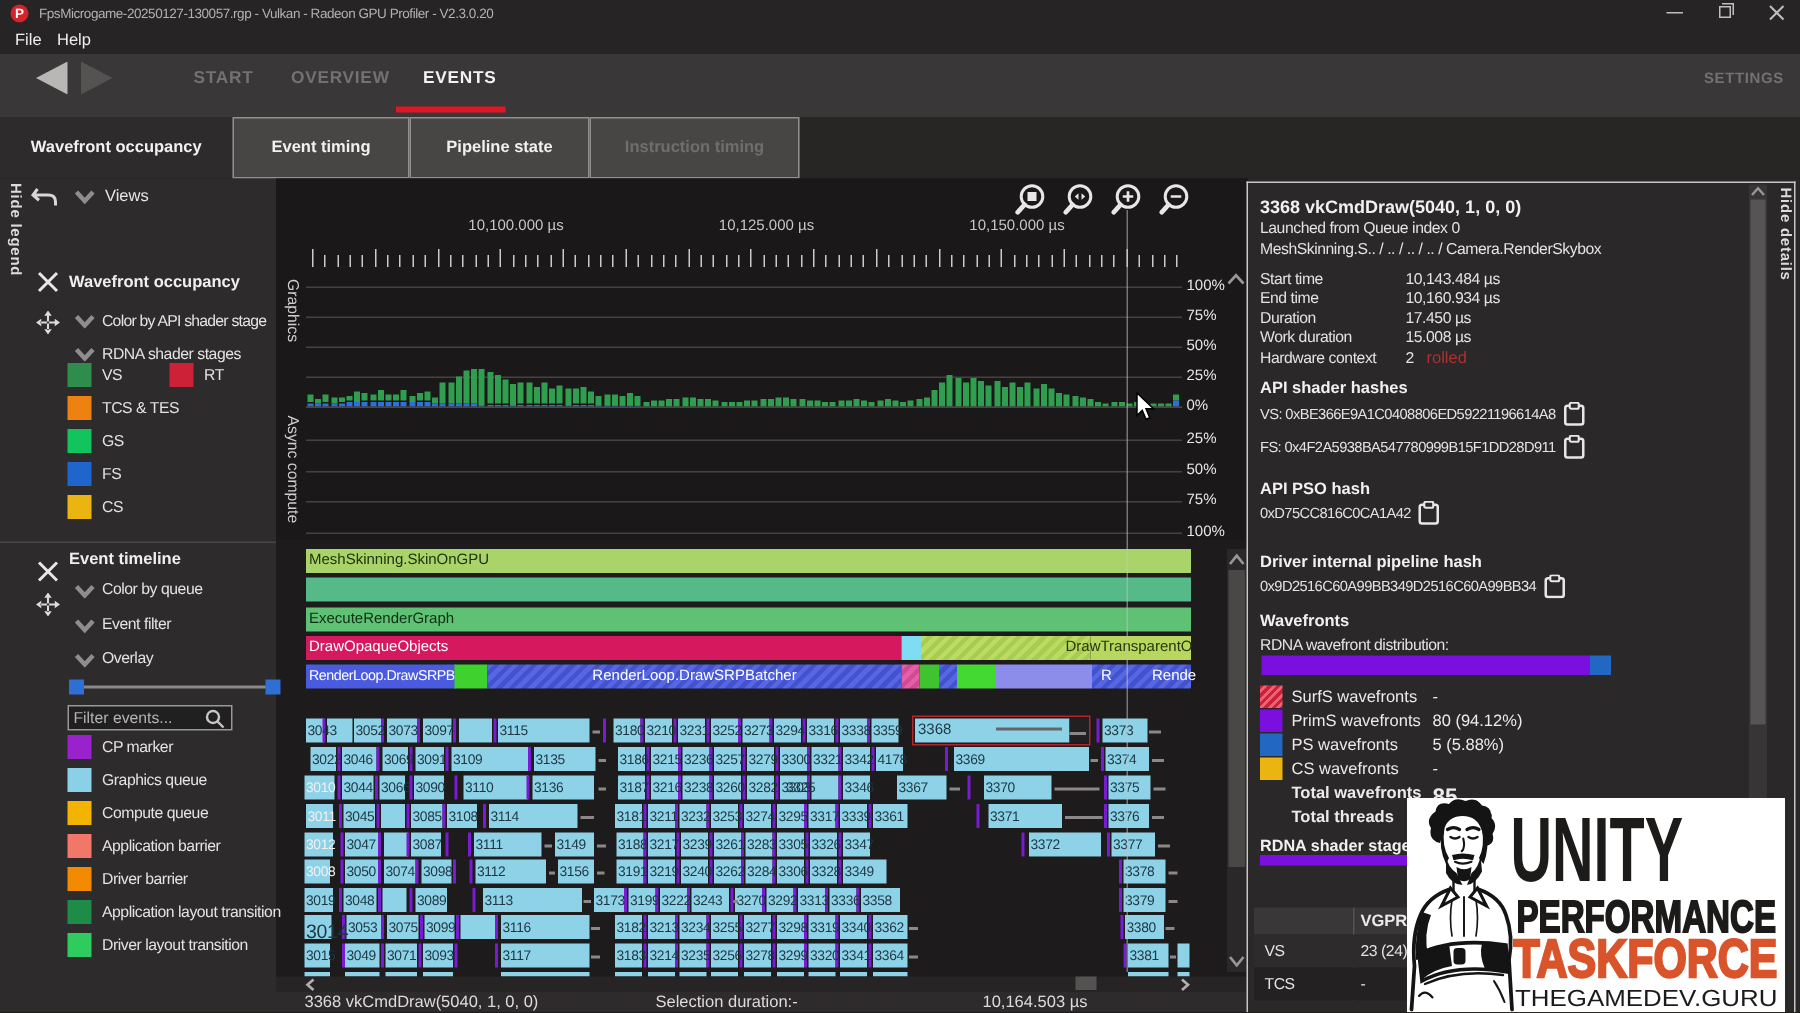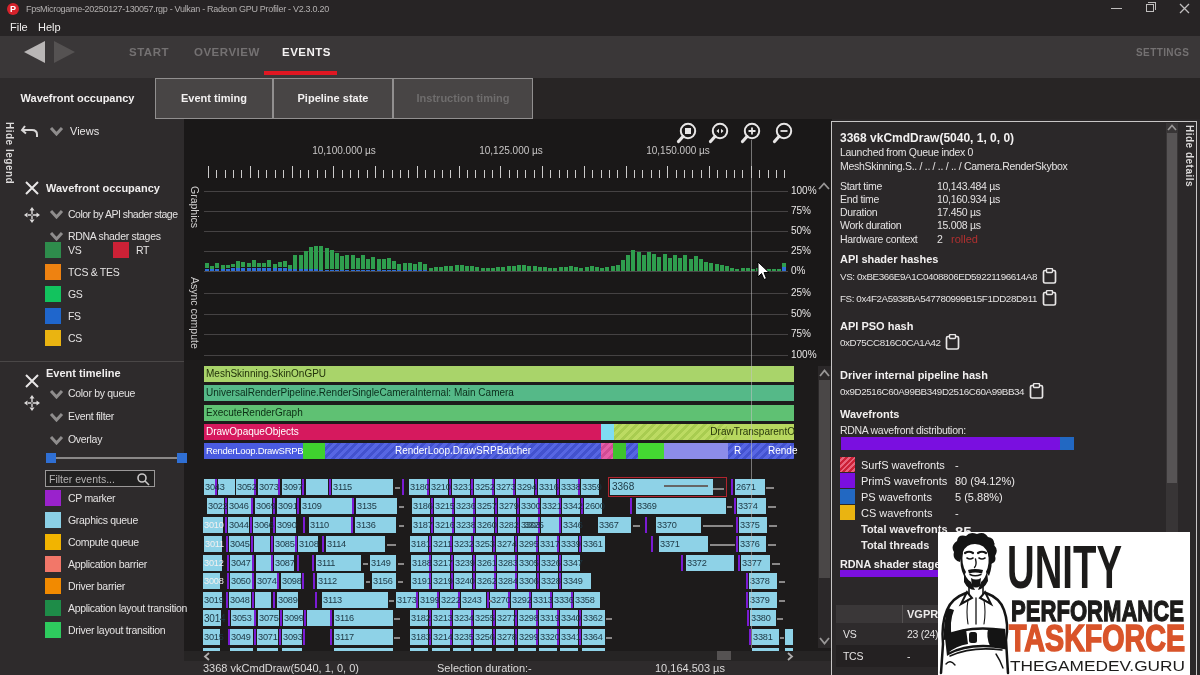--- a/index.html
+++ b/index.html
@@ -393,21 +393,20 @@
     <div class="abs" style="left:777.0px;top:268.8px;width:4px;height:2.2px;background:#2f9e4e;"></div>
     <div class="abs" style="left:782.2px;top:263.0px;width:4px;height:3.5px;background:#2f9e4e;"></div>
     <div class="abs" style="left:782.2px;top:266.5px;width:4px;height:4.5px;background:#2f6fd9;"></div>
 <div class="abs" style="left:204px;top:271px;width:584px;height:1px;background:#4a4747;"></div>
 <svg class="abs" style="left:818px;top:182px" width="12" height="8">
       <path d="M1 7 L6 1.5 L11 7" stroke="#989696" stroke-width="1.8" fill="none"></path>
     </svg>
 <div class="abs" style="left:204px;top:366px;width:590px;height:16px;background:#a9d46a;"></div>
 <div class="lbl" style="left:206px;top:368px;font-size:10px;color:#23330b;">MeshSkinning.SkinOnGPU</div>
 <div class="abs" style="left:204px;top:385px;width:590px;height:16px;background:#55b988;"></div>
-<div class="lbl" style="left:206px;top:387px;font-size:10px;color:#0c2e1c;">UniversalRenderPipeline.RenderSingleCameraInternal: Main Camera</div>
 <div class="abs" style="left:204px;top:405px;width:590px;height:16px;background:#5fc173;"></div>
 <div class="lbl" style="left:206px;top:407px;font-size:10px;color:#0c2e14;">ExecuteRenderGraph</div>
 <div class="abs" style="left:204px;top:424px;width:397px;height:16px;background:#d6195e;"></div>
 <div class="lbl" style="left:206px;top:426px;font-size:10px;color:#fff;">DrawOpaqueObjects</div>
 <div class="abs" style="left:601px;top:424px;width:13px;height:16px;background:#7fdcf2;"></div>
 <div class="abs" style="left:614px;top:424px;width:113px;height:16px;background:repeating-linear-gradient(135deg,#bcdb62 0 3px,#a8cc50 3px 6px);"></div>
 <div class="abs" style="left:727px;top:424px;width:67px;height:16px;background:#b7d75f;"></div>
 <div class="lbl" style="left:614px;top:426px;width:181px;text-align:right;font-size:10px;color:#27370b;overflow:hidden;">DrawTransparentO</div>
 <div class="abs" style="left:204px;top:443px;width:100px;height:16px;background:#4a5be0;overflow:hidden;"></div>
 <div class="lbl" style="left:206px;top:445px;font-size:9.5px;letter-spacing:-0.3px;color:#fff;">RenderLoop.DrawSRPBatc</div>
@@ -471,21 +470,21 @@
     <div class="lbl" style="left:333px;top:482px;font-size:9.2px;letter-spacing:-0.2px;color:#1c3642;">3115</div>
     <div class="lbl" style="left:410px;top:482px;font-size:9.2px;letter-spacing:-0.2px;color:#1c3642;">3180</div>
     <div class="lbl" style="left:431px;top:482px;font-size:9.2px;letter-spacing:-0.2px;color:#1c3642;">3210</div>
     <div class="lbl" style="left:453px;top:482px;font-size:9.2px;letter-spacing:-0.2px;color:#1c3642;">3231</div>
     <div class="lbl" style="left:475px;top:482px;font-size:9.2px;letter-spacing:-0.2px;color:#1c3642;">3252</div>
     <div class="lbl" style="left:496px;top:482px;font-size:9.2px;letter-spacing:-0.2px;color:#1c3642;">3273</div>
     <div class="lbl" style="left:517px;top:482px;font-size:9.2px;letter-spacing:-0.2px;color:#1c3642;">3294</div>
     <div class="lbl" style="left:539px;top:482px;font-size:9.2px;letter-spacing:-0.2px;color:#1c3642;">3316</div>
     <div class="lbl" style="left:561px;top:482px;font-size:9.2px;letter-spacing:-0.2px;color:#1c3642;">3338</div>
     <div class="lbl" style="left:582px;top:482px;font-size:9.2px;letter-spacing:-0.2px;color:#1c3642;">3359</div>
-    <div class="lbl" style="left:736px;top:482px;font-size:9.2px;letter-spacing:-0.2px;color:#1c3642;">2671</div>
+    <div class="lbl" style="left:736px;top:482px;font-size:9.2px;letter-spacing:-0.2px;color:#1c3642;">3373</div>
     <div class="abs" style="left:207px;top:498px;width:17px;height:16px;background:#8ed2e7;"></div>
     <div class="abs" style="left:228px;top:498px;width:23px;height:16px;background:#8ed2e7;"></div>
     <div class="abs" style="left:255px;top:498px;width:17px;height:16px;background:#8ed2e7;"></div>
     <div class="abs" style="left:277px;top:498px;width:19px;height:16px;background:#8ed2e7;"></div>
     <div class="abs" style="left:301px;top:498px;width:52px;height:16px;background:#8ed2e7;"></div>
     <div class="abs" style="left:356px;top:498px;width:41px;height:16px;background:#8ed2e7;"></div>
     <div class="abs" style="left:412px;top:498px;width:18px;height:16px;background:#8ed2e7;"></div>
     <div class="abs" style="left:434px;top:498px;width:18px;height:16px;background:#8ed2e7;"></div>
     <div class="abs" style="left:455px;top:498px;width:18px;height:16px;background:#8ed2e7;"></div>
     <div class="abs" style="left:476px;top:498px;width:18px;height:16px;background:#8ed2e7;"></div>
@@ -521,21 +520,21 @@
     <div class="lbl" style="left:302px;top:501px;font-size:9.2px;letter-spacing:-0.2px;color:#1c3642;">3109</div>
     <div class="lbl" style="left:357px;top:501px;font-size:9.2px;letter-spacing:-0.2px;color:#1c3642;">3135</div>
     <div class="lbl" style="left:413px;top:501px;font-size:9.2px;letter-spacing:-0.2px;color:#1c3642;">3186</div>
     <div class="lbl" style="left:435px;top:501px;font-size:9.2px;letter-spacing:-0.2px;color:#1c3642;">3215</div>
     <div class="lbl" style="left:456px;top:501px;font-size:9.2px;letter-spacing:-0.2px;color:#1c3642;">3236</div>
     <div class="lbl" style="left:477px;top:501px;font-size:9.2px;letter-spacing:-0.2px;color:#1c3642;">3257</div>
     <div class="lbl" style="left:499px;top:501px;font-size:9.2px;letter-spacing:-0.2px;color:#1c3642;">3279</div>
     <div class="lbl" style="left:521px;top:501px;font-size:9.2px;letter-spacing:-0.2px;color:#1c3642;">3300</div>
     <div class="lbl" style="left:542px;top:501px;font-size:9.2px;letter-spacing:-0.2px;color:#1c3642;">3321</div>
     <div class="lbl" style="left:563px;top:501px;font-size:9.2px;letter-spacing:-0.2px;color:#1c3642;">3342</div>
-    <div class="lbl" style="left:585px;top:501px;font-size:9.2px;letter-spacing:-0.2px;color:#1c3642;">2600</div>
+    <div class="lbl" style="left:585px;top:501px;font-size:9.2px;letter-spacing:-0.2px;color:#1c3642;">4178</div>
     <div class="lbl" style="left:637px;top:501px;font-size:9.2px;letter-spacing:-0.2px;color:#1c3642;">3369</div>
     <div class="lbl" style="left:738px;top:501px;font-size:9.2px;letter-spacing:-0.2px;color:#1c3642;">3374</div>
     <div class="abs" style="left:203px;top:517px;width:20px;height:16px;background:#8ed2e7;"></div>
     <div class="abs" style="left:228px;top:517px;width:21px;height:16px;background:#8ed2e7;"></div>
     <div class="abs" style="left:253px;top:517px;width:17px;height:16px;background:#8ed2e7;"></div>
     <div class="abs" style="left:276px;top:517px;width:20px;height:16px;background:#8ed2e7;"></div>
     <div class="abs" style="left:309px;top:517px;width:43px;height:16px;background:#8ed2e7;"></div>
     <div class="abs" style="left:355px;top:517px;width:41px;height:16px;background:#8ed2e7;"></div>
     <div class="abs" style="left:412px;top:517px;width:18px;height:16px;background:#8ed2e7;"></div>
     <div class="abs" style="left:434px;top:517px;width:18px;height:16px;background:#8ed2e7;"></div>
@@ -799,21 +798,21 @@
     <div class="abs" style="left:330px;top:610px;width:2px;height:16px;background:#7a1bd4;"></div>
     <div class="abs" style="left:747px;top:610px;width:2px;height:16px;background:#7a1bd4;"></div>
     <div class="abs" style="left:429.0px;top:610px;width:2px;height:16px;background:#7a1bd4;"></div>
     <div class="abs" style="left:450.0px;top:610px;width:2px;height:16px;background:#7a1bd4;"></div>
     <div class="abs" style="left:471.0px;top:610px;width:2px;height:16px;background:#7a1bd4;"></div>
     <div class="abs" style="left:493.0px;top:610px;width:2px;height:16px;background:#7a1bd4;"></div>
     <div class="abs" style="left:515.0px;top:610px;width:2px;height:16px;background:#7a1bd4;"></div>
     <div class="abs" style="left:536.0px;top:610px;width:2px;height:16px;background:#7a1bd4;"></div>
     <div class="abs" style="left:557.0px;top:610px;width:2px;height:16px;background:#7a1bd4;"></div>
     <div class="abs" style="left:579.0px;top:610px;width:2px;height:16px;background:#7a1bd4;"></div>
-    <div class="lbl" style="left:204px;top:613px;font-size:10px;letter-spacing:-0.2px;color:#1c3642;">3014</div>
+    <div class="lbl" style="left:204px;top:613px;font-size:13px;letter-spacing:-0.2px;color:#1c3642;">3014</div>
     <div class="lbl" style="left:232px;top:613px;font-size:9.2px;letter-spacing:-0.2px;color:#1c3642;">3053</div>
     <div class="lbl" style="left:259px;top:613px;font-size:9.2px;letter-spacing:-0.2px;color:#1c3642;">3075</div>
     <div class="lbl" style="left:284px;top:613px;font-size:9.2px;letter-spacing:-0.2px;color:#1c3642;">3099</div>
     <div class="lbl" style="left:335px;top:613px;font-size:9.2px;letter-spacing:-0.2px;color:#1c3642;">3116</div>
     <div class="lbl" style="left:411px;top:613px;font-size:9.2px;letter-spacing:-0.2px;color:#1c3642;">3182</div>
     <div class="lbl" style="left:433px;top:613px;font-size:9.2px;letter-spacing:-0.2px;color:#1c3642;">3213</div>
     <div class="lbl" style="left:454px;top:613px;font-size:9.2px;letter-spacing:-0.2px;color:#1c3642;">3234</div>
     <div class="lbl" style="left:475px;top:613px;font-size:9.2px;letter-spacing:-0.2px;color:#1c3642;">3255</div>
     <div class="lbl" style="left:497px;top:613px;font-size:9.2px;letter-spacing:-0.2px;color:#1c3642;">3277</div>
     <div class="lbl" style="left:519px;top:613px;font-size:9.2px;letter-spacing:-0.2px;color:#1c3642;">3298</div>

